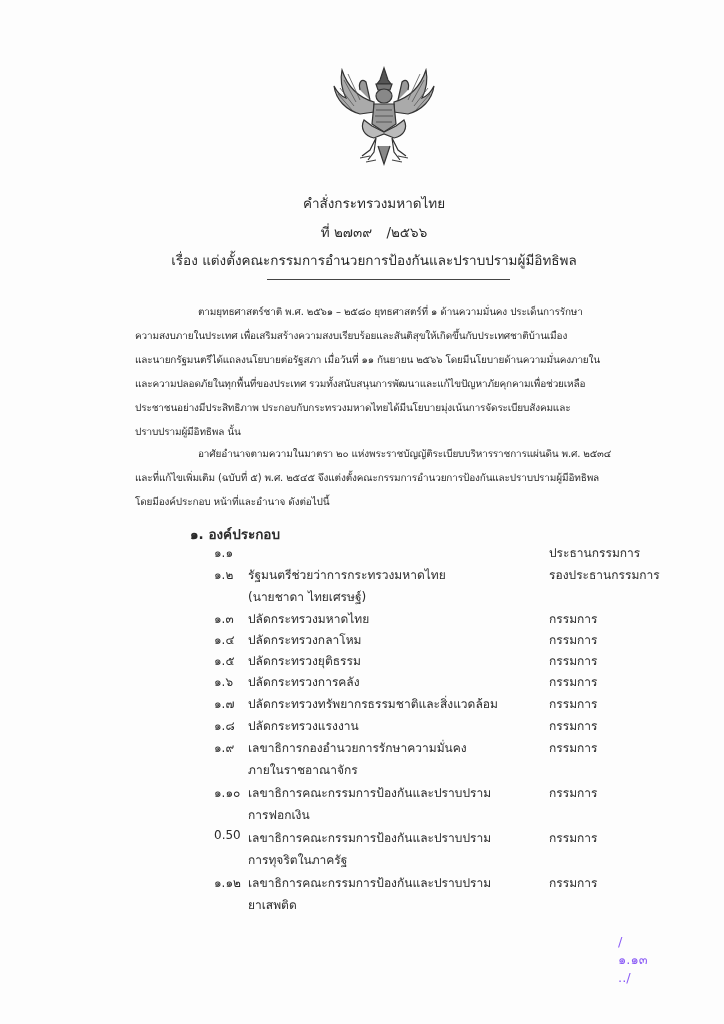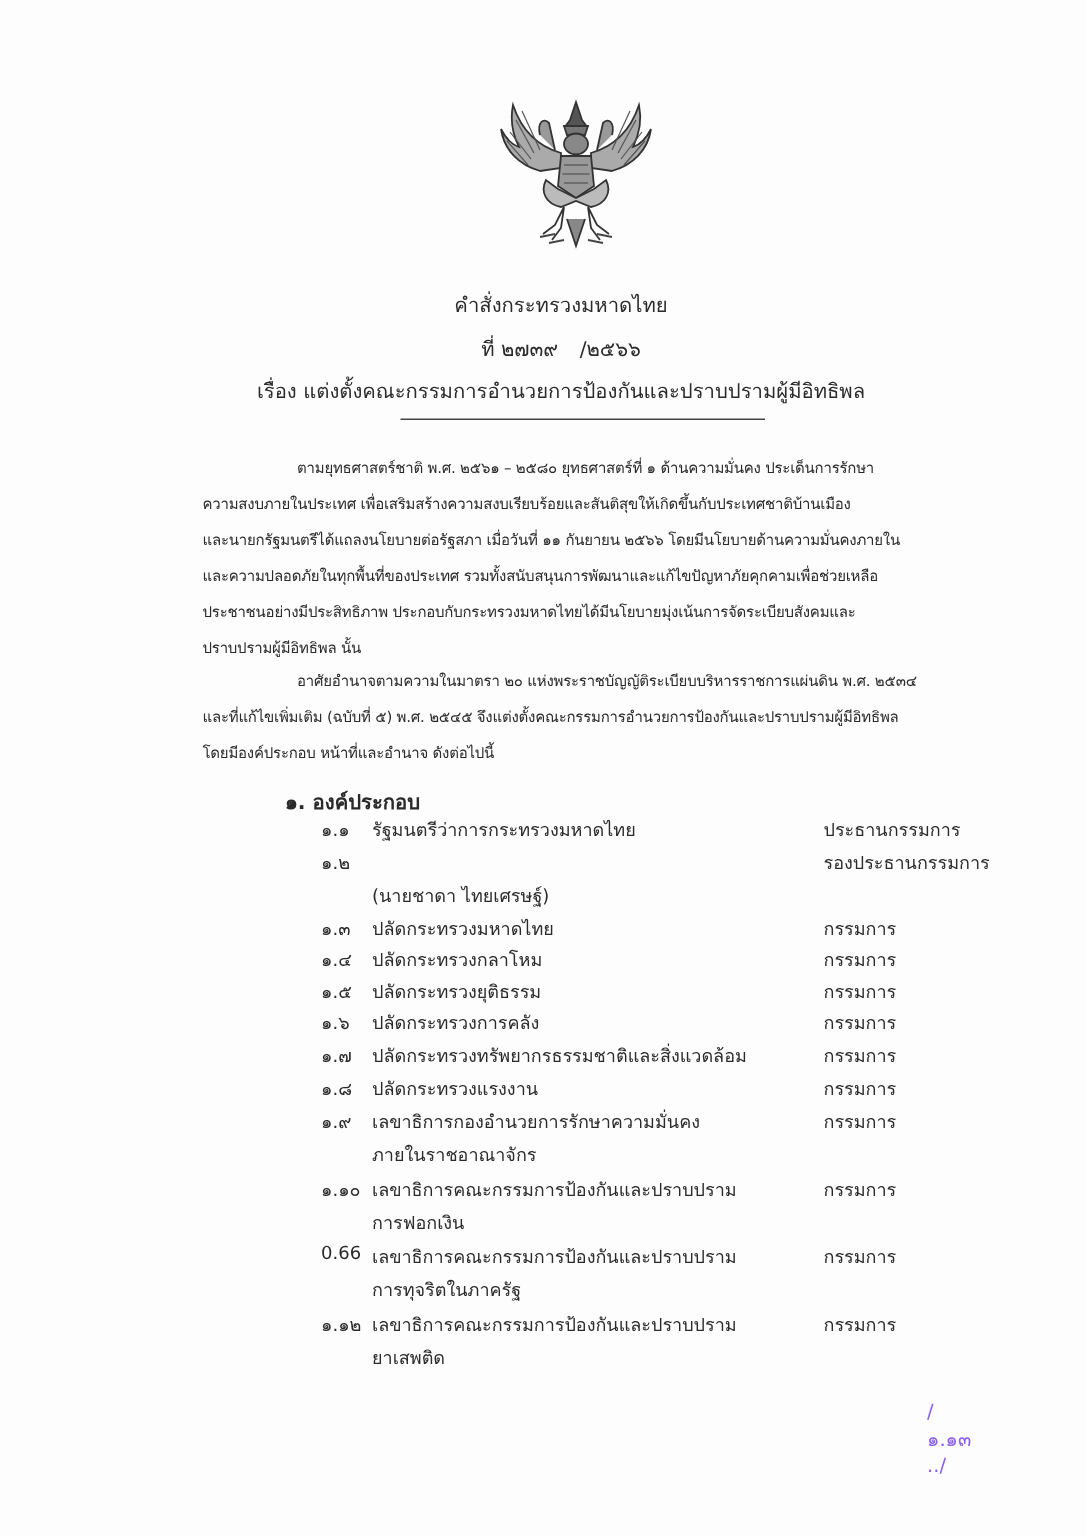--- a/index.html
+++ b/index.html
@@ -86,25 +86,25 @@
     <div class="para-line" style="left:186px; top:434px;">อาศัยอำนาจตามความในมาตรา ๒๐ แห่งพระราชบัญญัติระเบียบบริหารราชการแผ่นดิน พ.ศ. ๒๕๓๔</div>
     <div class="para-line" style="left:123px; top:458px;">และที่แก้ไขเพิ่มเติม (ฉบับที่ ๕) พ.ศ. ๒๕๔๕ จึงแต่งตั้งคณะกรรมการอำนวยการป้องกันและปราบปรามผู้มีอิทธิพล</div>
     <div class="para-line" style="left:123px; top:482px;">โดยมีองค์ประกอบ หน้าที่และอำนาจ ดังต่อไปนี้</div>
   </div>
 
   <div class="section-head">๑. องค์ประกอบ</div>
 
   <div>
     <div class="item-row" style="top:531px;">
       <span class="item-num">๑.๑</span>
-      <span class="item-text">รัฐมนตรีว่าการกระทรวงมหาดไทย</span>
       <span class="item-role">ประธานกรรมการ</span>
     </div>
     <div class="item-row" style="top:553px;">
       <span class="item-num">๑.๒</span>
+      <span class="item-text">รัฐมนตรีช่วยว่าการกระทรวงมหาดไทย</span>
       <span class="item-role">รองประธานกรรมการ</span>
     </div>
     <div class="item-row" style="top:575px;">
       <span class="item-cont">(นายชาดา ไทยเศรษฐ์)</span>
     </div>
     <div class="item-row" style="top:597px;">
       <span class="item-num">๑.๓</span>
       <span class="item-text">ปลัดกระทรวงมหาดไทย</span>
       <span class="item-role">กรรมการ</span>
     </div>
@@ -143,21 +143,21 @@
     </div>
     <div class="item-row" style="top:771px;">
       <span class="item-num">๑.๑๐</span>
       <span class="item-text">เลขาธิการคณะกรรมการป้องกันและปราบปราม</span>
       <span class="item-role">กรรมการ</span>
     </div>
     <div class="item-row" style="top:793px;">
       <span class="item-cont">การฟอกเงิน</span>
     </div>
     <div class="item-row" style="top:816px;">
-      <span class="item-num">0.66</span>
+      <span class="item-num">0.50</span>
       <span class="item-text">เลขาธิการคณะกรรมการป้องกันและปราบปราม</span>
       <span class="item-role">กรรมการ</span>
     </div>
     <div class="item-row" style="top:838px;">
       <span class="item-cont">การทุจริตในภาครัฐ</span>
     </div>
     <div class="item-row" style="top:861px;">
       <span class="item-num">๑.๑๒</span>
       <span class="item-text">เลขาธิการคณะกรรมการป้องกันและปราบปราม</span>
       <span class="item-role">กรรมการ</span>

